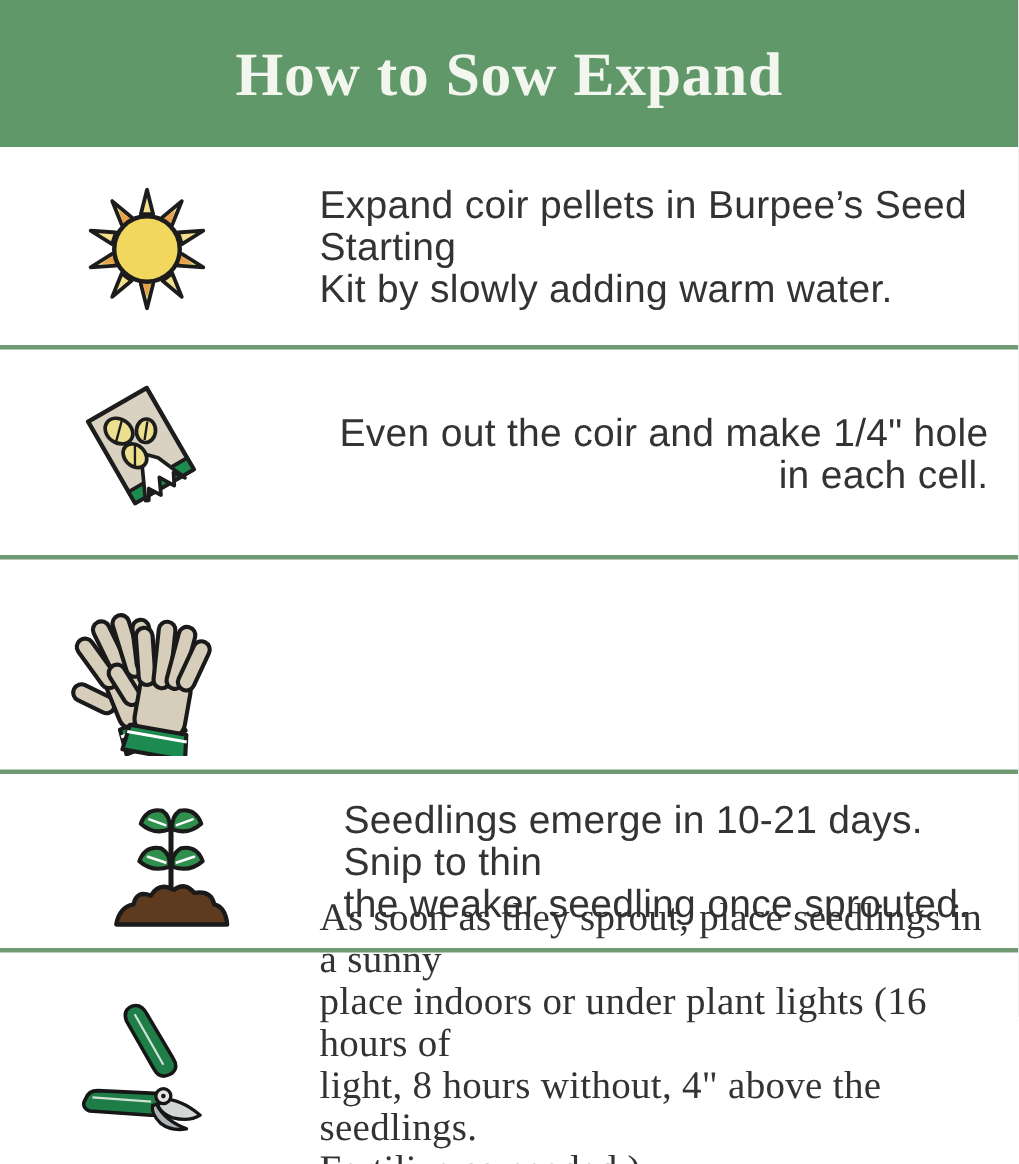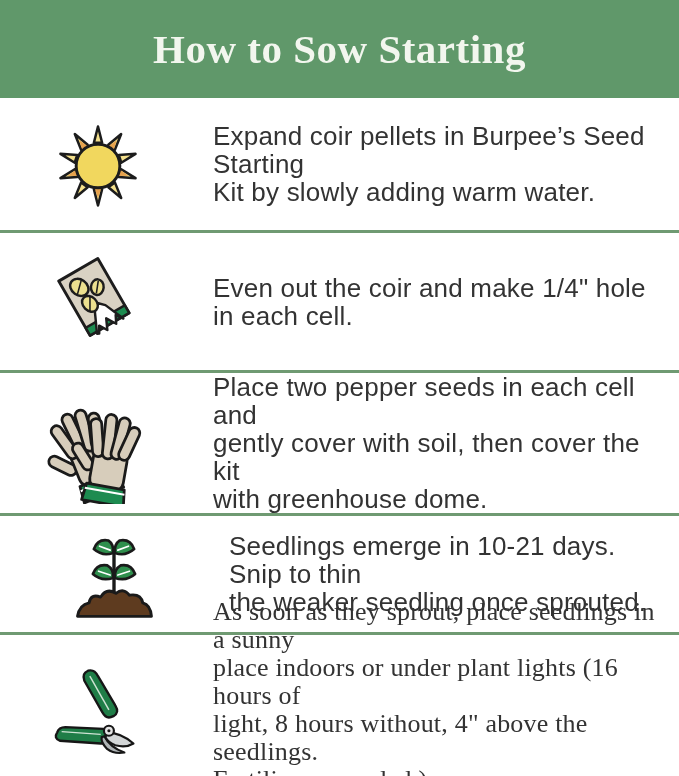--- a/index.html
+++ b/index.html
@@ -16,21 +16,21 @@
   .header{
     height:98px;background:var(--header-bg);
     display:flex;align-items:center;justify-content:center;
   }
   .header h1{
     margin:0;font-family:"Liberation Serif","DejaVu Serif",serif;
     font-weight:700;font-size:41px;letter-spacing:0.5px;
     color:var(--header-text);
   }
   .row{display:flex;align-items:center;box-sizing:border-box;}
-  .row-1{height:132px;} .row-2{height:137px;} .row-3{height:140px;}
+  .row-1{height:132px;} .row-2{height:137px;text-align:right;} .row-3{height:140px;}
   .row-4{height:116px;padding-left:16px;} .row-5{height:121px;font-family:Liberation Serif, serif;}
   .divider{height:3px;background:var(--divider);}
   .icon-cell{
     width:196px;flex:0 0 196px;display:flex;
     align-items:center;justify-content:center;
   }
   .icon-cell svg{position:relative;display:block;}
   .text-cell{
     flex:1;padding-left:17px;padding-right:20px;box-sizing:border-box;
   }
@@ -40,21 +40,21 @@
   }
   .i-sun{top:2px;} .i-packet{top:4px;} .i-gloves{top:8px;}
   .i-seedling{top:2px;} .i-pruners{top:12px;}
 </style>
 </head>
 <body>
 
 <div class="page">
 
   <div class="header">
-    <h1>How to Sow Starting</h1>
+    <h1>How to Sow Expand</h1>
   </div>
 
   <div class="row row-1">
     <div class="icon-cell">
       <svg class="i-sun" width="84" height="84" viewBox="0 0 100 100">
         <g stroke="#1c1c1c" stroke-width="3" stroke-linejoin="round" fill="#f4e08c">
           <polygon points="50,3 45.1,22.4 54.9,22.4"></polygon>
           <polygon points="77.6,12.0 62.3,24.8 70.1,30.6"></polygon>
           <polygon points="94.7,35.5 74.7,36.9 77.7,46.1"></polygon>
           <polygon points="94.7,64.5 77.7,53.9 74.7,63.2"></polygon>
@@ -132,25 +132,20 @@
             <rect x="28" y="16" width="10.5" height="36" rx="5.2" transform="rotate(-14 33 34)"></rect>
             <rect x="39.5" y="10" width="10.5" height="42" rx="5.2" transform="rotate(-4 45 31)"></rect>
             <rect x="50" y="11" width="10.5" height="40" rx="5.2" transform="rotate(5 55 31)"></rect>
             <rect x="59" y="18" width="10.5" height="33" rx="5.2" transform="rotate(15 64 34)"></rect>
           </g>
           <polygon points="31,78 67,78 69,94 29,94" fill="#1d8b50" stroke="#1a1a1a" stroke-width="2.6" stroke-linejoin="round"></polygon>
           <line x1="30" y1="82.5" x2="68" y2="82.5" stroke="#ffffff" stroke-width="2"></line>
         </g>
       </svg>
     </div>
-    <div class="text-cell">
-      <div class="step-text">Place two pepper seeds in each cell and
-gently cover with soil, then cover the kit
-with greenhouse dome.</div>
-    </div>
   </div>
   <div class="divider"></div>
 
   <div class="row row-4">
     <div class="icon-cell">
       <svg class="i-seedling" width="96" height="96" viewBox="0 0 100 100">
         <path d="M50,86 L50,26" stroke="#1a1a1a" stroke-width="3.5" stroke-linecap="round"></path>
         <path d="M50,52 L42,48" stroke="#1a1a1a" stroke-width="3"></path>
         <path d="M50,52 L58,48" stroke="#1a1a1a" stroke-width="3"></path>
         <g fill="#2f8f4d" stroke="#1a1a1a" stroke-width="2.8" stroke-linejoin="round">

